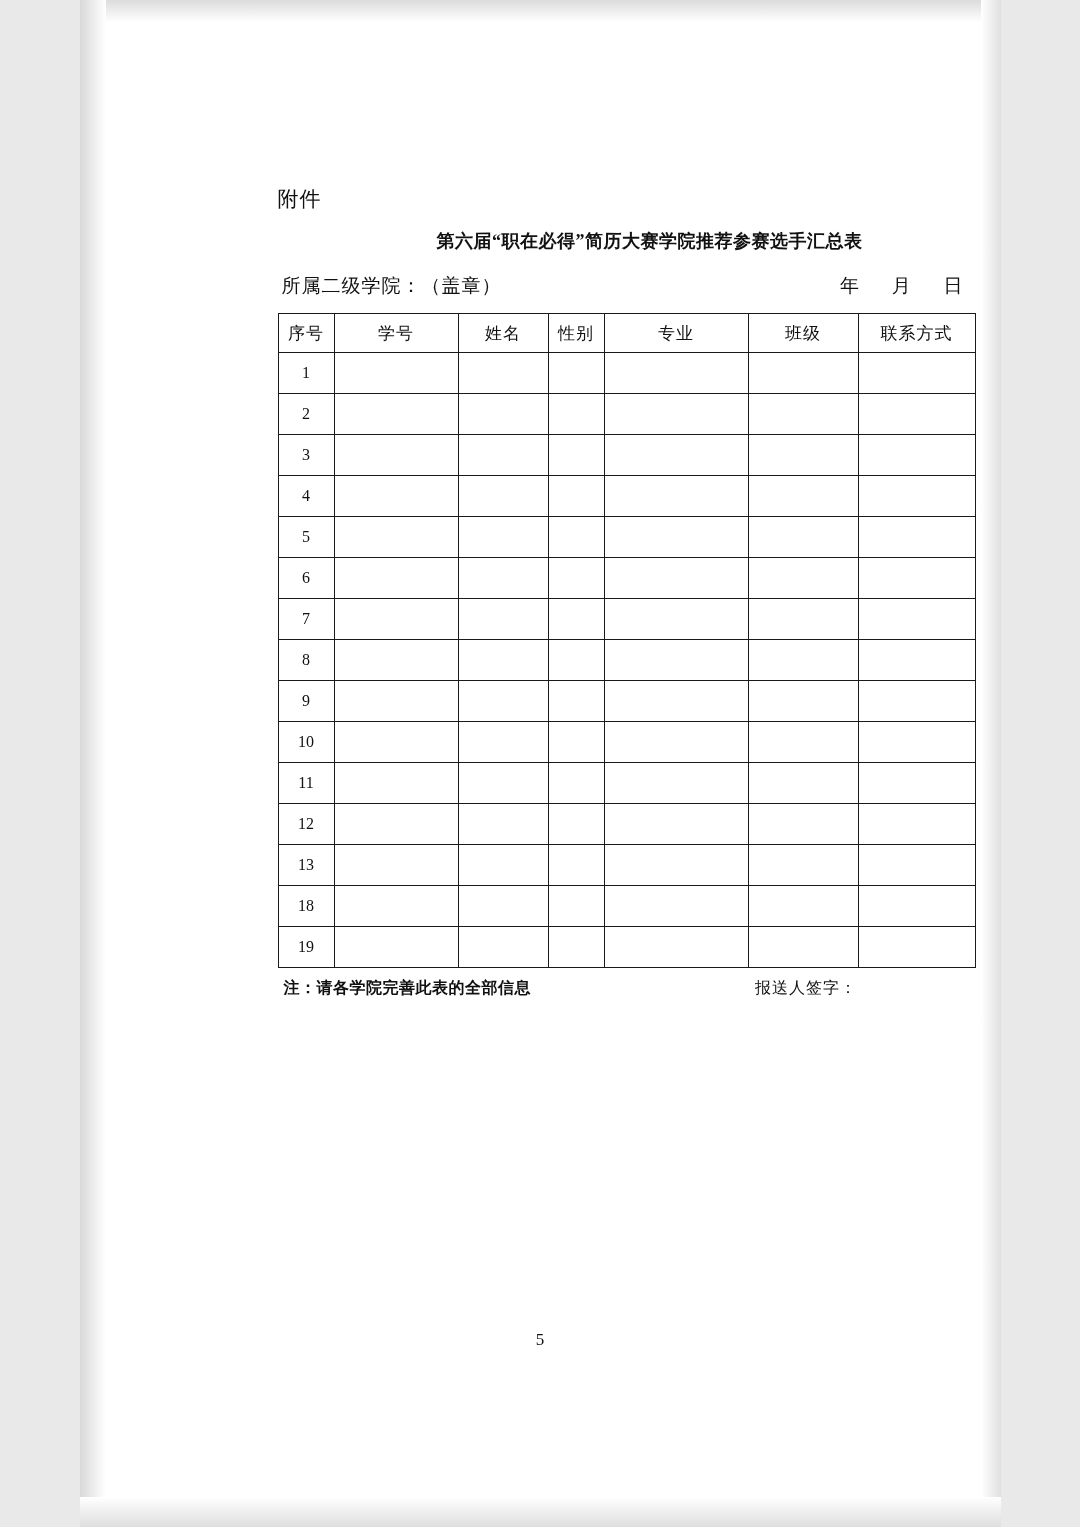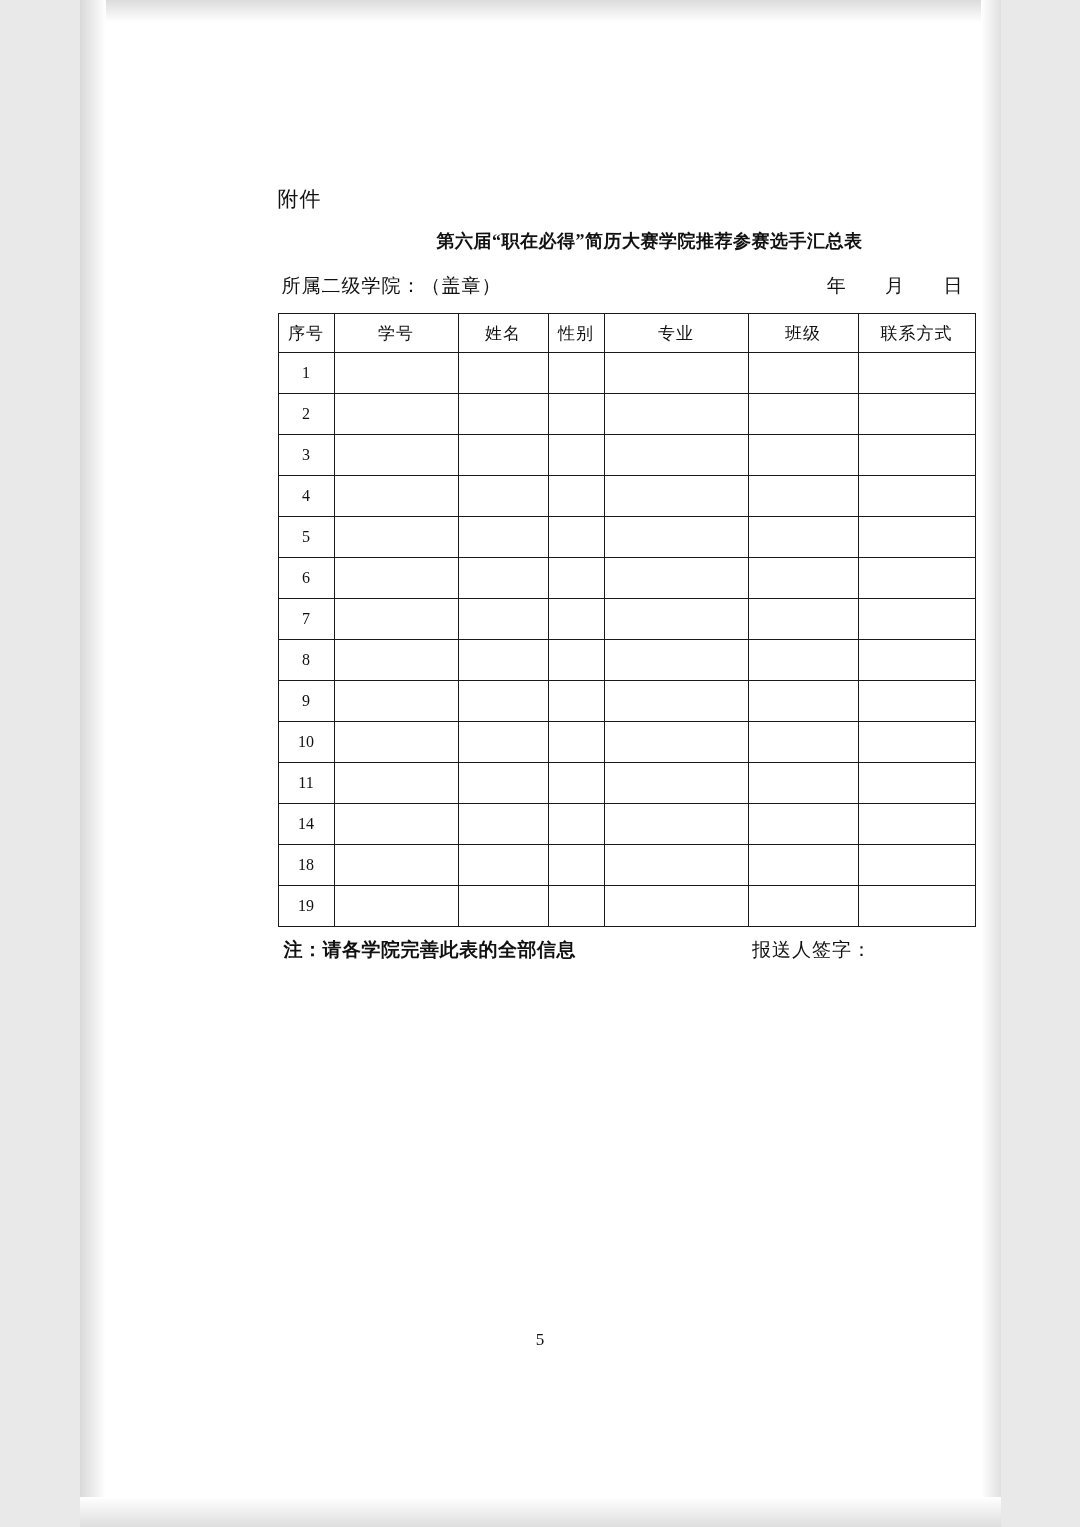--- a/index.html
+++ b/index.html
@@ -67,21 +67,21 @@
 
   .meta-row {
     display: flex;
     justify-content: space-between;
     align-items: flex-end;
     font-size: 19px;
     margin: 0 0 14px 4px;
     padding-right: 14px;
   }
   .meta-left { letter-spacing: 1px; }
-  .meta-right { letter-spacing: 1px; font-family: Liberation Mono, monospace; }
+  .meta-right { letter-spacing: 1px; }
   .meta-right span { margin-left: 26px; }
   .meta-right span:first-child { margin-left: 0; }
 
   table.roster {
     border-collapse: collapse;
     width: 697px;
     table-layout: fixed;
     padding-left: 44px;
   }
   table.roster th,
@@ -105,23 +105,24 @@
   col.c-sid   { width: 124px; }
   col.c-name  { width: 90px; }
   col.c-sex   { width: 56px; }
   col.c-major { width: 144px; }
   col.c-class { width: 110px; }
   col.c-contact { width: 117px; }
 
   .footer-row {
     display: flex;
     justify-content: flex-start;
-    font-size: 19px;
+    font-size: 16px;
     margin-top: 10px;
     margin-left: 6px;
+    gap: 48px;
   }
   .footer-note {
     font-weight: bold;
     letter-spacing: 0.5px;
   }
   .footer-sign {
     margin-left: 176px;
     letter-spacing: 1px;
   }
 
@@ -273,21 +274,30 @@
           <tr>
             <td class="idx">11</td>
             <td></td>
             <td></td>
             <td></td>
             <td></td>
             <td></td>
             <td></td>
           </tr>
           <tr>
-            <td class="idx">14</td>
+            <td class="idx">12</td>
+            <td></td>
+            <td></td>
+            <td></td>
+            <td></td>
+            <td></td>
+            <td></td>
+          </tr>
+          <tr>
+            <td class="idx">13</td>
             <td></td>
             <td></td>
             <td></td>
             <td></td>
             <td></td>
             <td></td>
           </tr>
           <tr>
             <td class="idx">18</td>
             <td></td>

